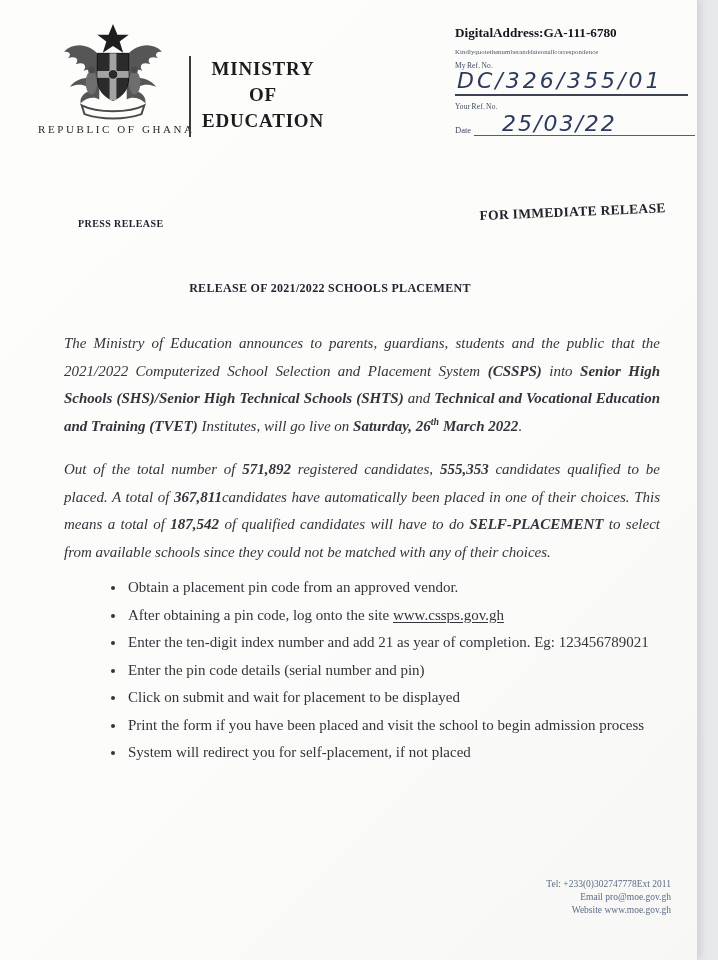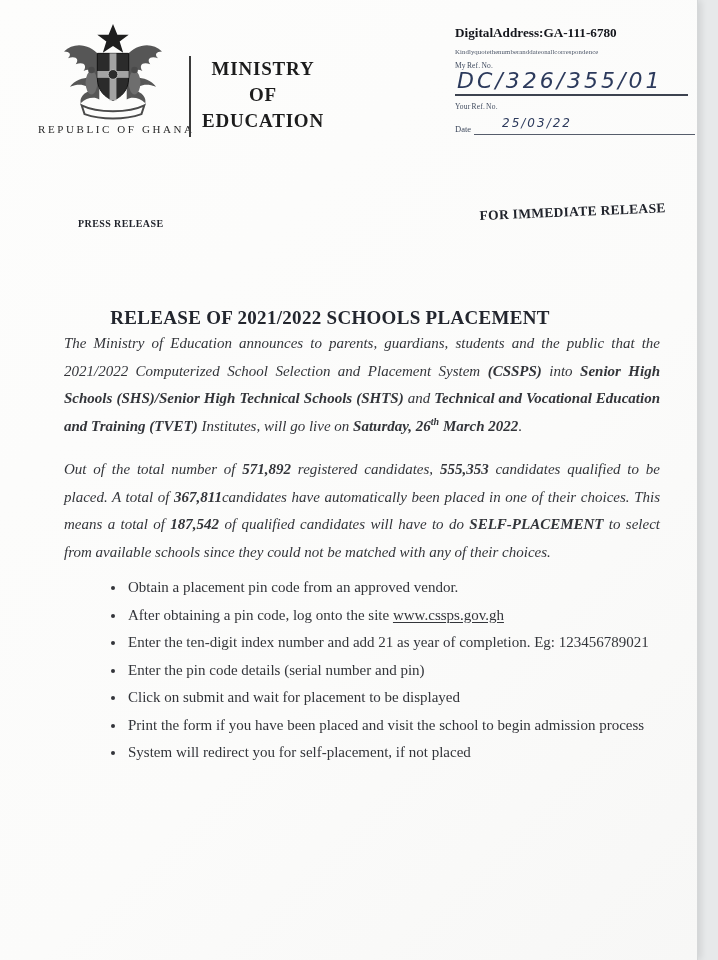--- a/index.html
+++ b/index.html
@@ -58,37 +58,37 @@
     width: 233px; border-bottom: 2px solid #3d4350;
     padding-left: 2px; margin-top: -2px;
   }
   .myref-line .hand { font-size: 22px; letter-spacing: 3px; line-height: 26px; white-space: nowrap; }
   .date-row { display: flex; align-items: flex-end; margin-top: 2px; }
   .date-label { font-size: 8.5px; color: #3f4a5e; padding-bottom: 1px; }
   .date-line {
     flex: 1; border-bottom: 1.5px solid #565d6b;
     margin-left: 3px; padding-left: 28px;
   }
-  .date-line .hand { font-size: 12px; letter-spacing: 2px; line-height: 21px; white-space: nowrap; }
+  .date-line .hand { font-size: 22px; letter-spacing: 2px; line-height: 21px; white-space: nowrap; }
 
   
   .press-release {
     position: absolute; left: 78px; top: 218px;
     font-weight: bold; font-size: 10px; letter-spacing: 0.4px; color: #20232b;
   }
   .immediate-release {
     position: absolute; left: 480px; top: 208px;
     font-weight: bold; font-size: 13.5px; letter-spacing: 0.3px; color: #20232b;
     transform: rotate(-2.4deg); transform-origin: left bottom;
     white-space: nowrap;
   }
   .doc-title {
     position: absolute; left: 0; top: 281px; width: 660px;
     text-align: center;
-    font-weight: bold; font-size: 19px; letter-spacing: 0.3px; color: #23262e; margin-top: 26px;
+    font-weight: bold; font-size: 12px; letter-spacing: 0.3px; color: #23262e;
   }
 
   
   .content {
     position: absolute; left: 64px; top: 330px; width: 596px;
     font-size: 15px; line-height: 27.5px; color: #33353a;
   }
   .content p.justified { text-align: justify; font-style: italic; }
   .content .para2 { margin-top: 16px; }
   .content .steps-intro { margin-top: 22px; }
@@ -171,14 +171,19 @@
         <li><span>Obtain a placement pin code from an approved vendor.</span></li>
         <li><span>After obtaining a pin code, log onto the site </span><span class="u-link">www.cssps.gov.gh</span></li>
         <li><span>Enter the ten-digit index number and add 21 as year of completion. Eg: 123456789021</span></li>
         <li><span>Enter the pin code details (serial number and pin)</span></li>
         <li><span>Click on submit and wait for placement to be displayed</span></li>
         <li><span>Print the form if you have been placed and visit the school to begin admission process</span></li>
         <li><span>System will redirect you for self-placement, if not placed</span></li>
       </ul>
   </div>
 
+  <div class="footer">
+    <div>Tel: +233(0)302747778Ext 2011</div>
+    <div>Email pro@moe.gov.gh</div>
+    <div>Website www.moe.gov.gh</div>
+  </div>
 
 </div>
 
 </body></html>

